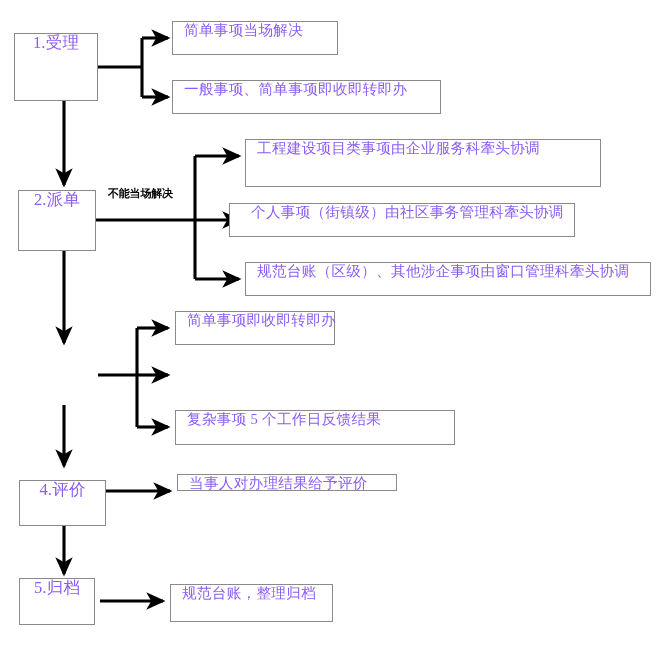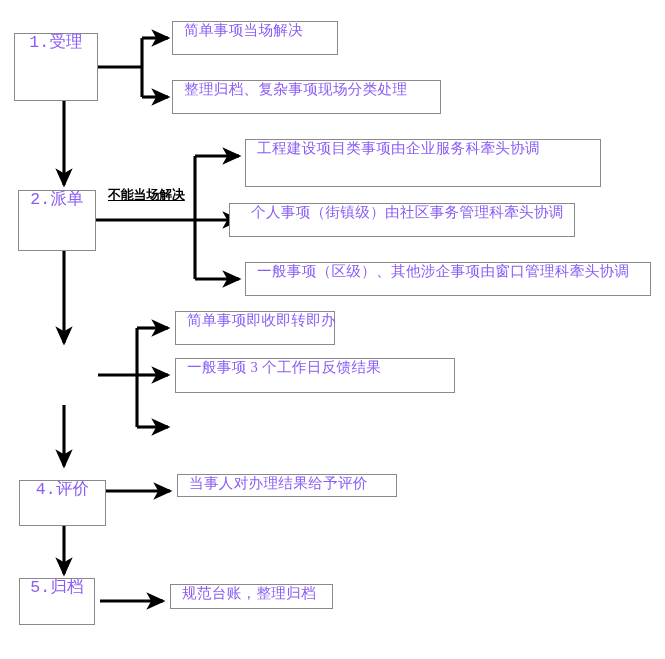--- a/index.html
+++ b/index.html
@@ -37,38 +37,36 @@
     align-items: flex-start;
     justify-content: center;
     color: #8b5cf6;
     line-height: 1.15;
     white-space: nowrap;
     z-index: 2;
   }
   .stage-node {
     font-size: 16.5px;
     letter-spacing: 0.2px;
-    font-family: Liberation Mono, monospace;
   }
   .detail-node {
     font-size: 14.6px;
     justify-content: flex-start;
     padding-left: 11px;
     letter-spacing: 0.3px;
   }
   .edge-label {
     position: absolute;
     font-family: "DejaVu Sans", "Liberation Sans", sans-serif;
-    font-size: 13px;
+    font-size: 11px;
     font-weight: bold;
     color: #000000;
     white-space: nowrap;
     letter-spacing: -0.2px;
     z-index: 3;
-    text-decoration: underline;
   }
 </style>
 </head>
 <body>
 
 <div id="chart">
 
   <svg id="svg-layer" viewBox="0 0 665 659" xmlns="http://www.w3.org/2000/svg">
     <defs>
       <marker id="arrowhead" markerWidth="7" markerHeight="7" refX="5.4" refY="3.0" orient="auto" markerUnits="strokeWidth">
@@ -125,47 +123,47 @@
 
   <div class="node stage-node" style="left:19px; top:578px; width:76px; height:47px;">
     <span>5.归档</span>
   </div>
 
   <div class="node detail-node" style="left:172px; top:21px; width:166px; height:34px;">
     <span>简单事项当场解决</span>
   </div>
 
   <div class="node detail-node" style="left:172px; top:80px; width:269px; height:34px;">
-    <span>整理归档、复杂事项现场分类处理</span>
+    <span>一般事项、简单事项即收即转即办</span>
   </div>
 
   <div class="node detail-node" style="left:245px; top:139px; width:356px; height:48px;">
     <span>工程建设项目类事项由企业服务科牽头协调</span>
   </div>
 
   <div class="node detail-node" style="left:229px; top:203px; width:346px; height:34px;padding-left:21px;">
     <span>个人事项（街镇级）由社区事务管理科牽头协调</span>
   </div>
 
   <div class="node detail-node" style="left:245px; top:262px; width:406px; height:34px;">
-    <span>一般事项（区级）、其他涉企事项由窗口管理科牽头协调</span>
+    <span>规范台账（区级）、其他涉企事项由窗口管理科牽头协调</span>
   </div>
 
   <div class="node detail-node" style="left:175px; top:311px; width:160px; height:34px;">
     <span>简单事项即收即转即办</span>
   </div>
 
-  <div class="node detail-node" style="left:175px; top:358px; width:280px; height:35px;">
-    <span>一般事项 3 个工作日反馈结果</span>
+
+  <div class="node detail-node" style="left:175px; top:410px; width:280px; height:35px;">
+    <span>复杂事项 5 个工作日反馈结果</span>
   </div>
 
-
-  <div class="node detail-node" style="left:177px; top:474px; width:220px; height:23px;">
+  <div class="node detail-node" style="left:177px; top:474px; width:220px; height:17px;">
     <span>当事人对办理结果给予评价</span>
   </div>
 
-  <div class="node detail-node" style="left:170px; top:584px; width:163px; height:25px;">
+  <div class="node detail-node" style="left:170px; top:584px; width:163px; height:38px;">
     <span>规范台账，整理归档</span>
   </div>
 
   <div class="edge-label" style="left:108px; top:186px;">不能当场解决</div>
 
 </div>
 
 </body></html>

